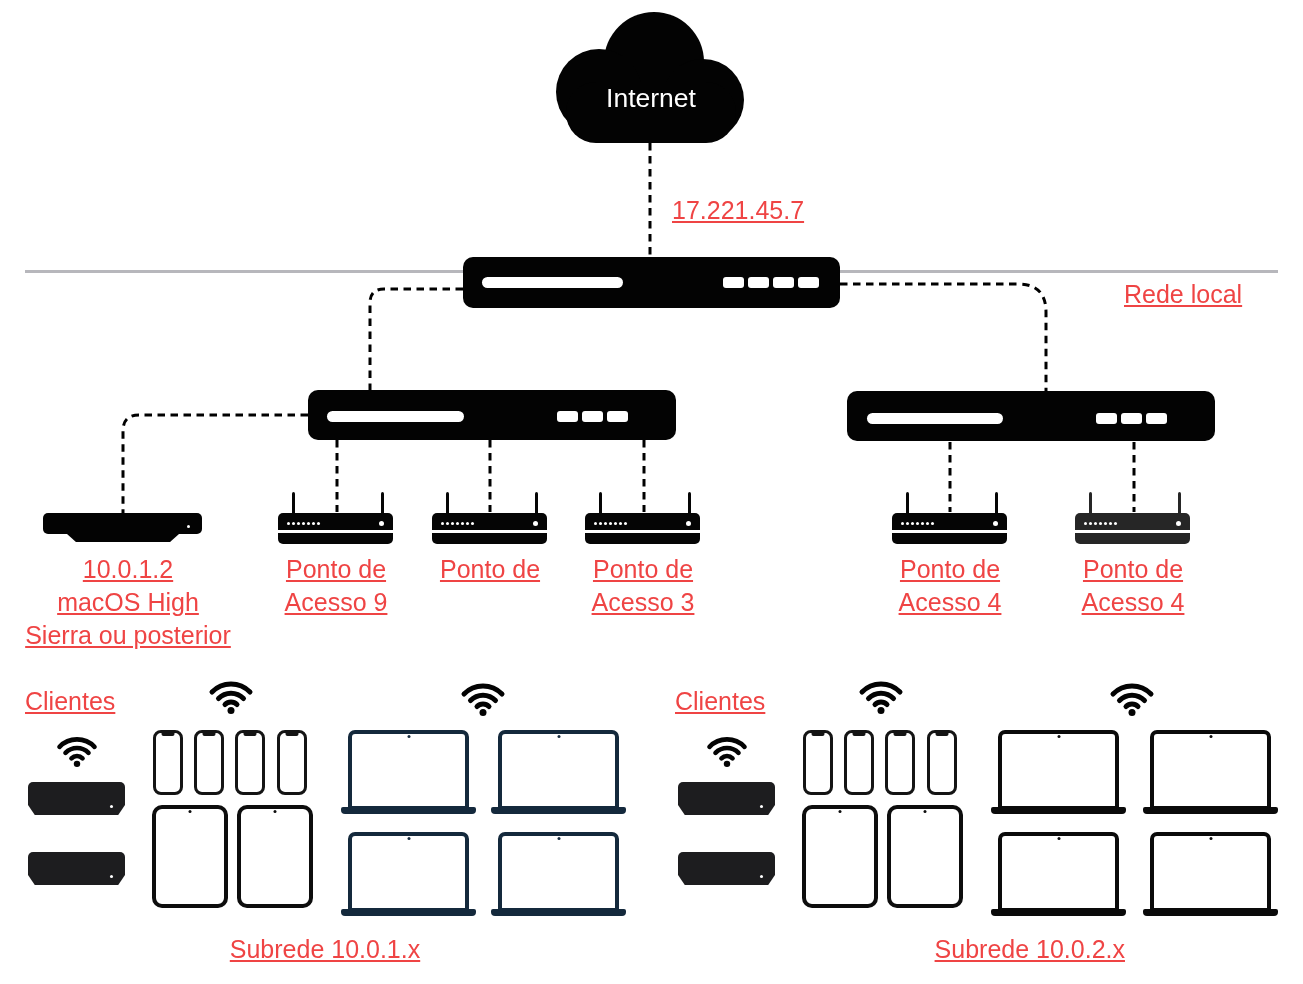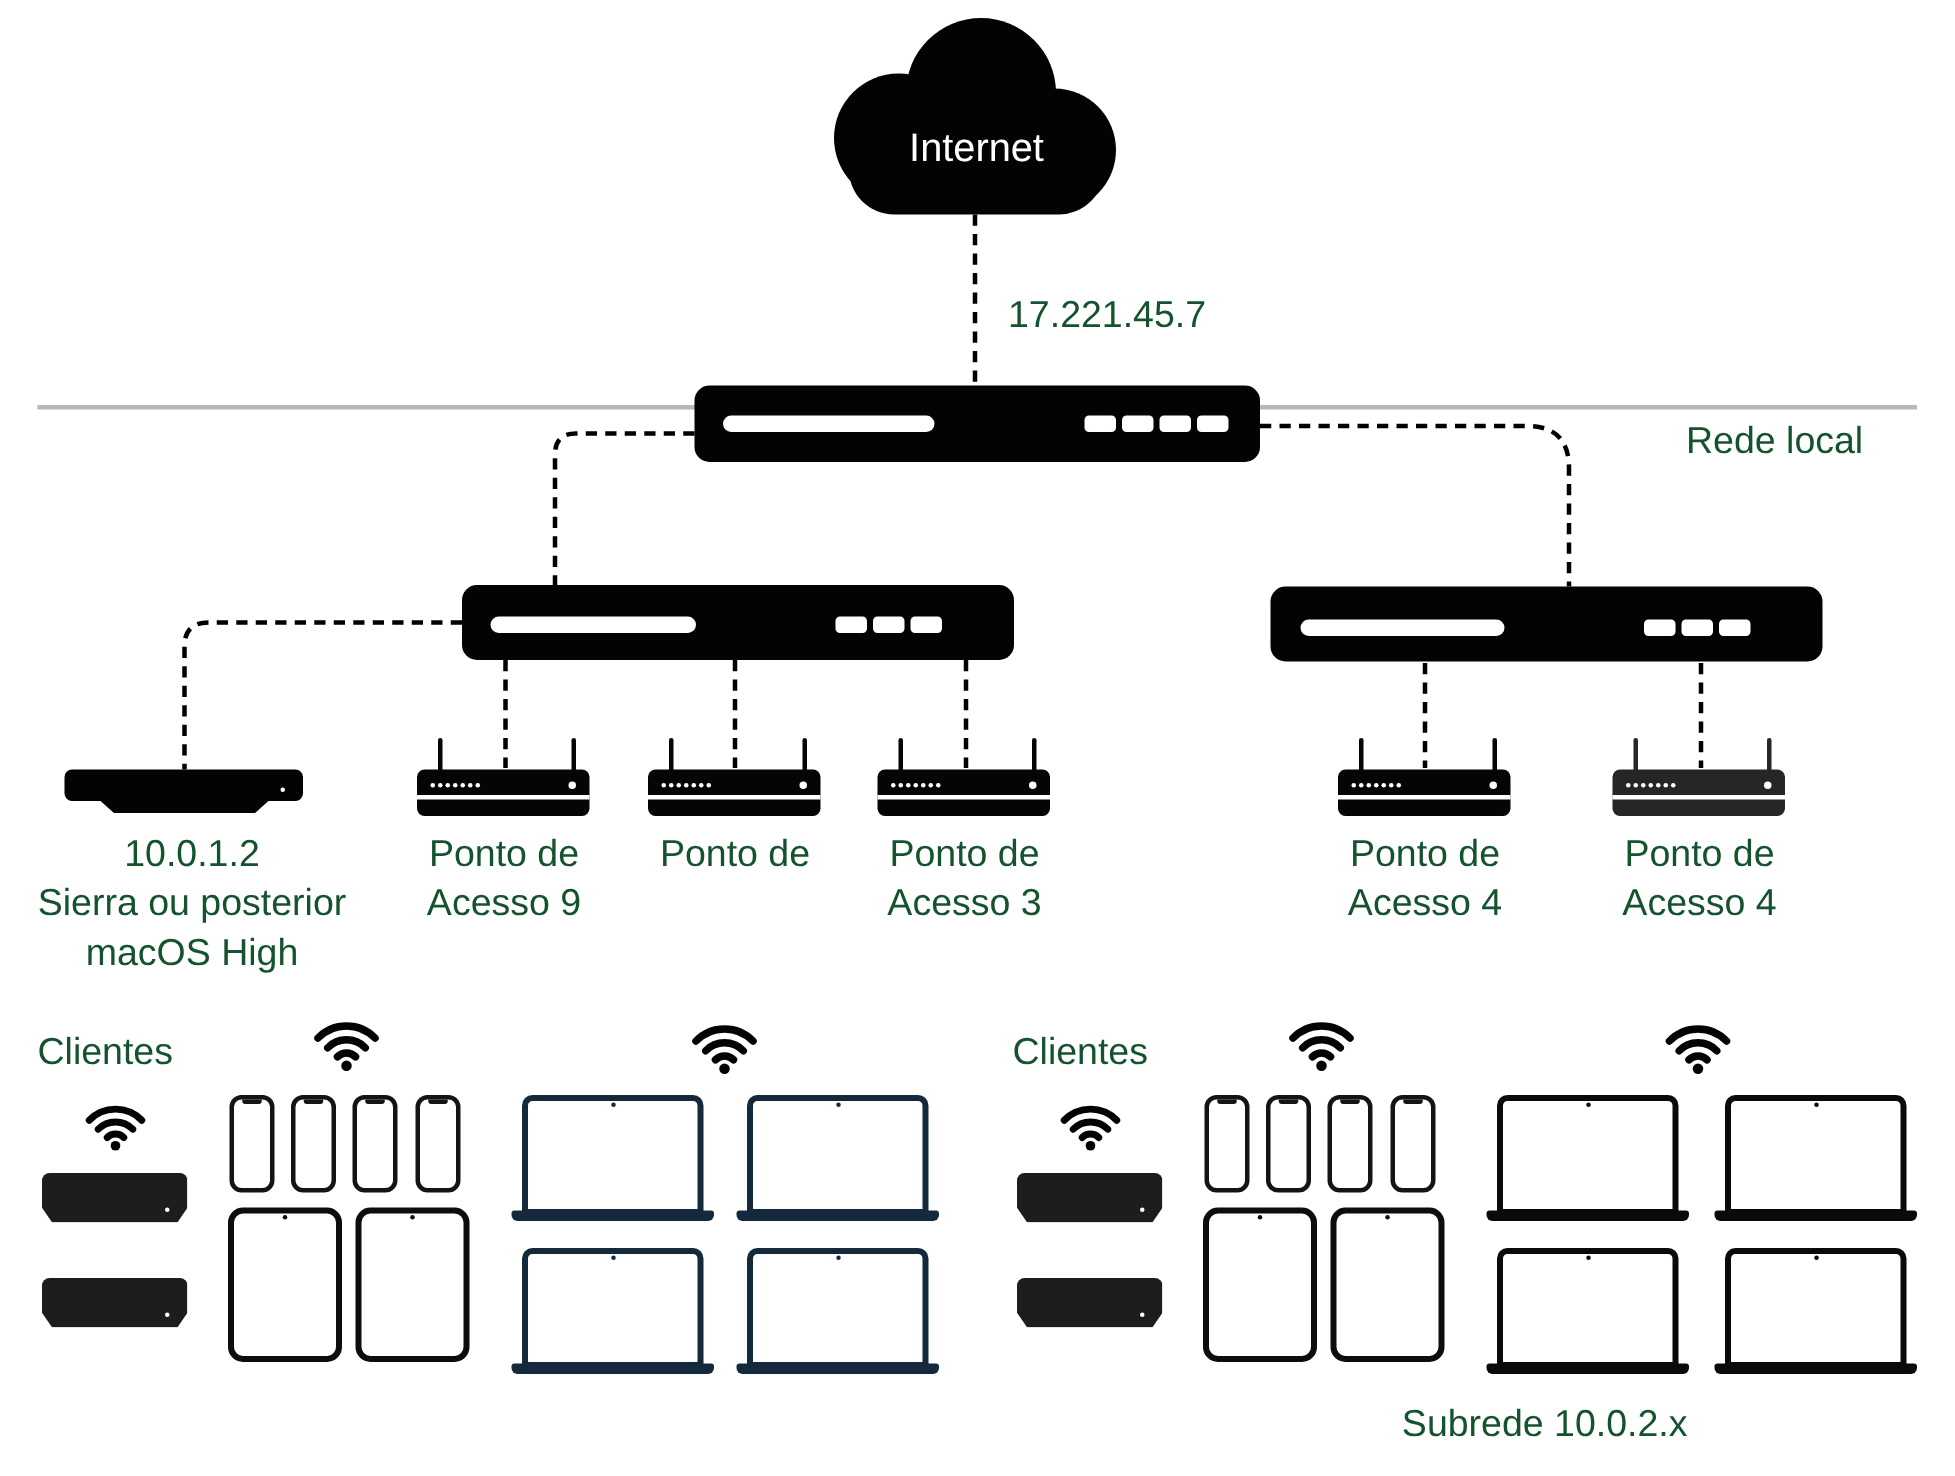--- a/index.html
+++ b/index.html
@@ -1,21 +1,21 @@
 <!DOCTYPE html>
 <html><head>
 <meta charset="utf-8">
 <style>
   html,body{margin:0;padding:0;background:#fff;}
   .canvas{
     position:relative;width:1303px;height:984px;background:#fff;overflow:hidden;
     font-family:"Liberation Sans","DejaVu Sans",sans-serif;color:#0d0d0d;
   }
   .abs{position:absolute;}
-  .lbl{position:absolute;font-size:25px;line-height:33px;color:#14532d;white-space:nowrap;}
+  .lbl{position:absolute;font-size:25px;line-height:33px;color:#ef4444;white-space:nowrap;text-decoration:underline;}
   .lbl.center{text-align:center;white-space:normal;}
   .divider{position:absolute;left:25px;top:270px;width:1253px;height:3px;background:#b7b7bc;}
 
   
   .net-box{position:absolute;background:#030303;border-radius:10px;}
   .net-bar{position:absolute;height:11px;background:#fff;border-radius:5.5px;}
   .net-ports{position:absolute;display:flex;gap:4px;}
   .net-ports span{display:block;width:21px;height:11px;background:#fff;border-radius:3px;}
 
   
@@ -125,22 +125,22 @@
   </div>
 
   <div class="abs" style="left:43px;top:513px;width:159px;height:29px;">
     <div class="server-body">
       <div class="server-dot"></div>
     </div>
     <div class="server-base"></div>
   </div>
   <div class="lbl center" style="left:0px;top:553px;width:256px;">
     <div>10.0.1.2</div>
+    <div>macOS High</div>
     <div>Sierra ou posterior</div>
-    <div>macOS High</div>
   </div>
 
   <div class="ap" style="left:278px;top:492px;">
     <div class="ap-ant" style="left:14px;"></div>
       <div class="ap-ant" style="left:103px;"></div>
     <div class="ap-body">
         <div class="ap-dots"></div>
         <div class="ap-led"></div>
         <div class="ap-sep"></div>
       </div>
@@ -255,20 +255,21 @@
     </div>
   <div class="laptop" style="left:341px;top:832px;">
       <div class="laptop-screen"></div>
       <div class="laptop-base"></div>
     </div>
   <div class="laptop" style="left:491px;top:832px;">
       <div class="laptop-screen"></div>
       <div class="laptop-base"></div>
     </div>
 
+  <div class="lbl center" style="left:175px;top:933px;width:300px;">Subrede 10.0.1.x</div>
 
   <div class="lbl" style="left:675px;top:685px;">Clientes</div>
 
   <svg class="wifi" style="left:704px;top:733px;width:46px;height:35px;" viewBox="0 0 48 38">
     <g stroke="#030303" stroke-width="5" fill="none" stroke-linecap="round">
       <path d="M5,15 A26.5 26.5 0 0 1 43,15"></path>
       <path d="M11.5,21.5 A17.5 17.5 0 0 1 36.5,21.5"></path>
       <path d="M18,27.5 A8.5 8.5 0 0 1 30,27.5"></path>
     </g>
     <circle cx="24" cy="33.5" r="3.5" fill="#030303"></circle>

